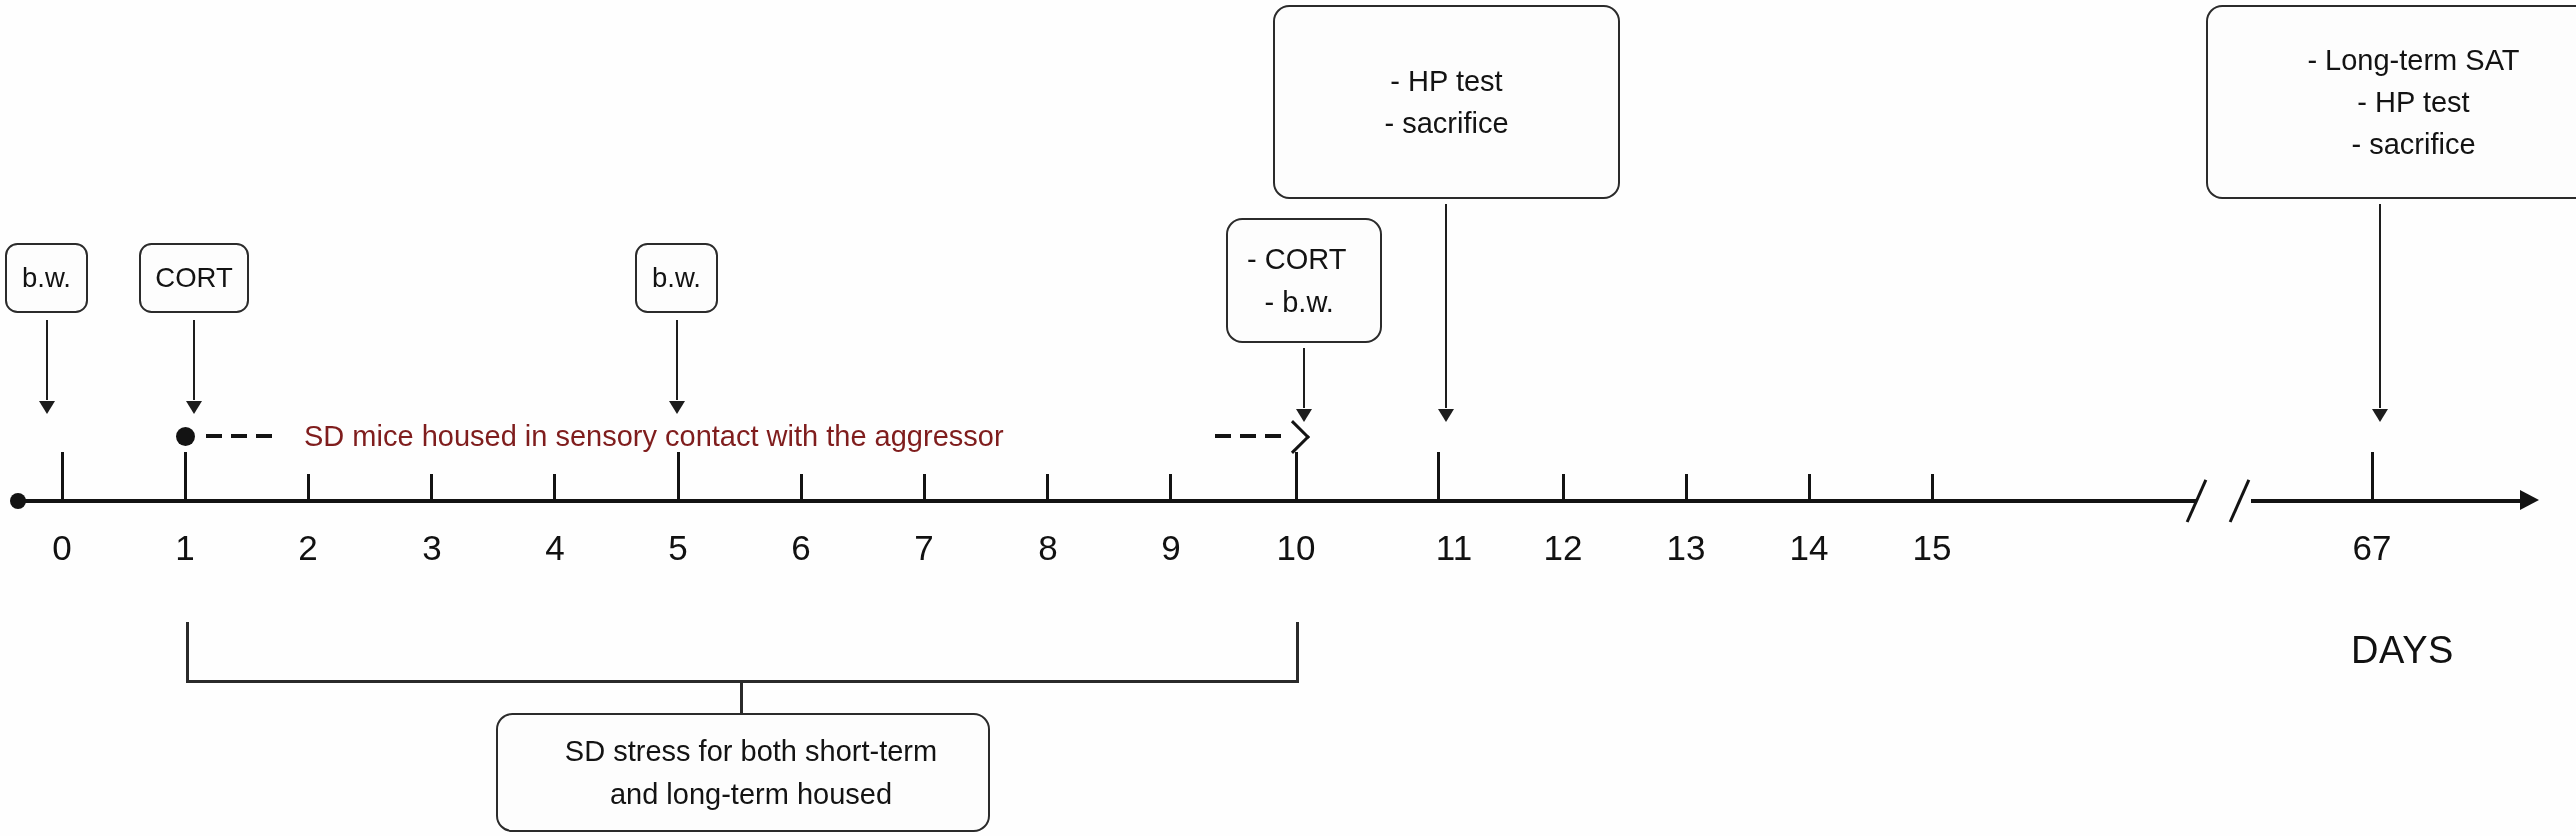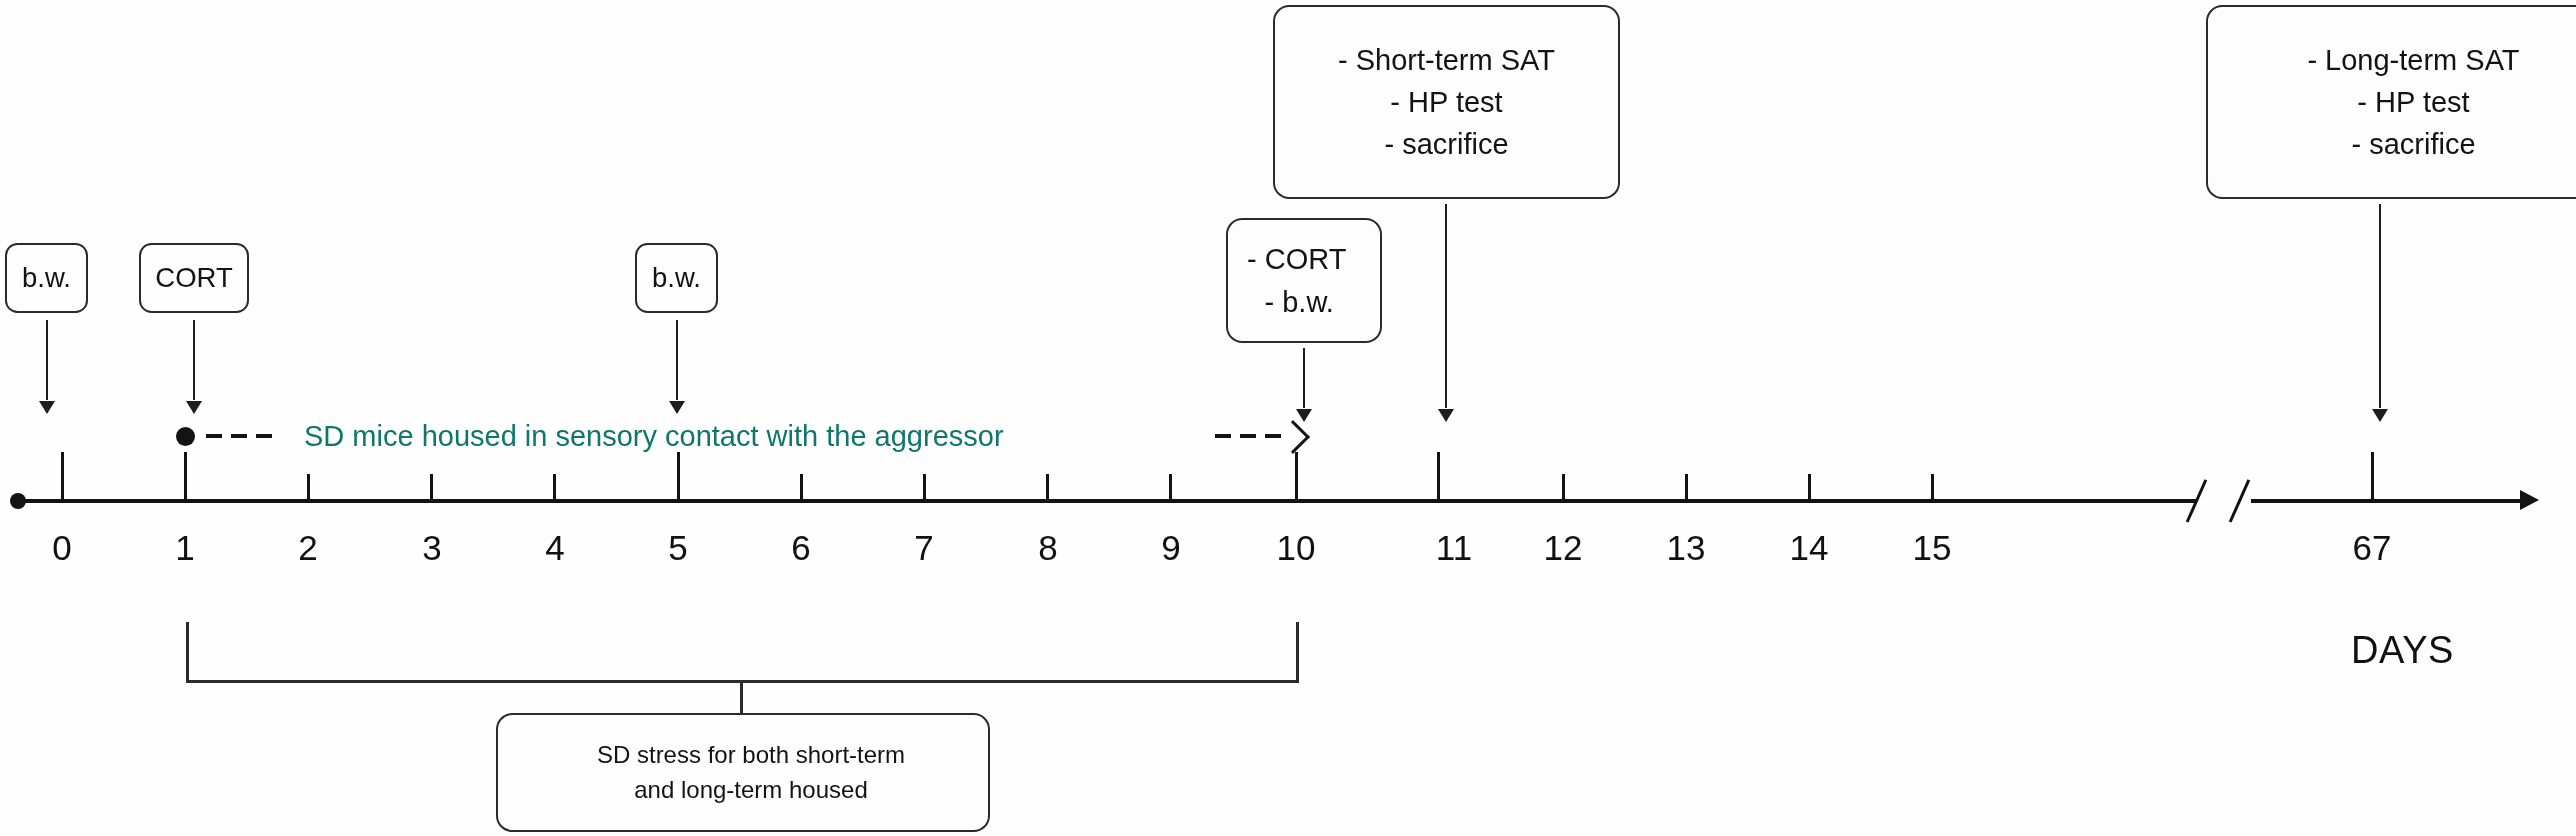--- a/index.html
+++ b/index.html
@@ -39,21 +39,21 @@
   }
   .box.small {
     font-size: 27.5px;
     border-width: 2.5px;
     border-radius: 12.5px;
   }
   .box.multi {
     font-size: 29px;
   }
   .box.wide {
-    font-size: 24px;
+    font-size: 29px;
     padding-left: 16px;
   }
   
   .varrow {
     position: absolute;
   }
   .varrow .shaft {
     position: absolute;
     left: 50%;
     top: 0;
@@ -123,21 +123,21 @@
   }
   .dash-seg {
     position: absolute;
     height: 4.4px;
     background: #131313;
   }
   .sens-text {
     position: absolute;
     font-size: 29px;
     white-space: nowrap;
-    color: #0f766e;
+    color: #7f1d1d;
   }
   .dash-head-hollow {
     position: absolute;
     width: 21px;
     height: 21px;
     border-right: 3.8px solid #131313;
     border-top: 3.8px solid #131313;
     transform: rotate(45deg);
   }
   
@@ -176,21 +176,20 @@
   <div class="box small" style="left:635px; top:243px; width:83px; height:70px;">
     <div class="line">b.w.</div>
   </div>
 
   <div class="box multi" style="left:1226px; top:218px; width:156px; height:125px; align-items:flex-start; padding-left:19px;">
     <div class="line">- CORT</div>
     <div class="line" style="padding-left:17.5px;">- b.w.</div>
   </div>
 
   <div class="box multi" style="left:1273px; top:5px; width:347px; height:194px; padding:0 13.8px;">
-    <div class="line">- Short-term SAT</div>
     <div class="line">- HP test</div>
     <div class="line">- sacrifice</div>
   </div>
 
   <div class="box multi" style="left:2206px; top:5px; width:415px; height:194px; padding:0 13.8px;">
     <div class="line">- Long-term SAT</div>
     <div class="line">- HP test</div>
     <div class="line">- sacrifice</div>
   </div>
 

